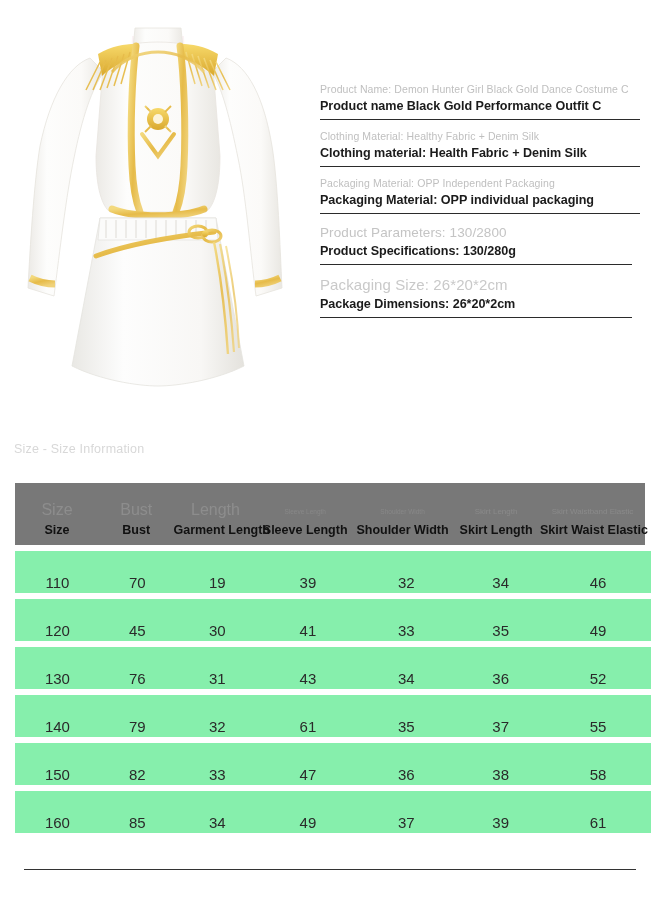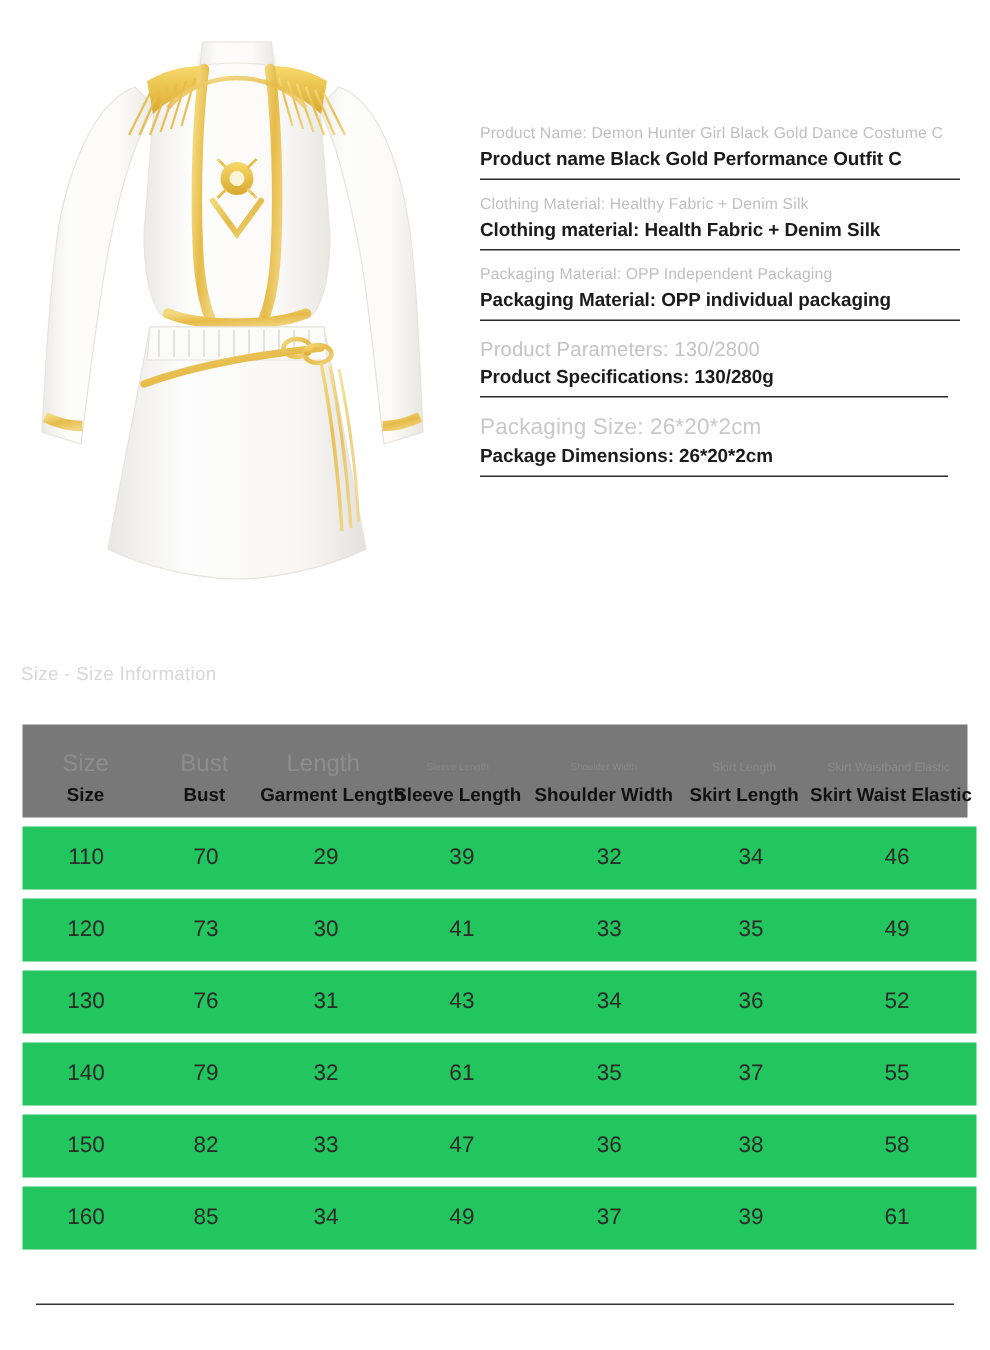--- a/index.html
+++ b/index.html
@@ -120,22 +120,22 @@
     font-size: 12.5px;
     font-weight: bold;
     line-height: 17px;
     white-space: nowrap;
   }
 
   .trow {
     display: flex;
     width: 636px;
     height: 42px;
-    background: #22c55e;
-    align-items: center;
+    background: #86efac;
+    align-items: flex-end;
     margin-top: 6px;
   }
   .trow .cell {
     text-align: center;
     color: #2a2a2a;
     font-size: 15px;
     line-height: 20px;
   }
 
   
@@ -344,30 +344,30 @@
       </div>
       <div class="cell c6">
         <div class="th-orig sm">Skirt Waistband Elastic</div>
         <div class="th-trans">Skirt Waist Elastic</div>
       </div>
     </div>
 
     <div class="trow">
       <div class="cell c0">110</div>
       <div class="cell c1">70</div>
-      <div class="cell c2">29</div>
+      <div class="cell c2">19</div>
       <div class="cell c3">39</div>
       <div class="cell c4">32</div>
       <div class="cell c5">34</div>
       <div class="cell c6">46</div>
     </div>
 
     <div class="trow">
       <div class="cell c0">120</div>
-      <div class="cell c1">73</div>
+      <div class="cell c1">45</div>
       <div class="cell c2">30</div>
       <div class="cell c3">41</div>
       <div class="cell c4">33</div>
       <div class="cell c5">35</div>
       <div class="cell c6">49</div>
     </div>
 
     <div class="trow">
       <div class="cell c0">130</div>
       <div class="cell c1">76</div>

